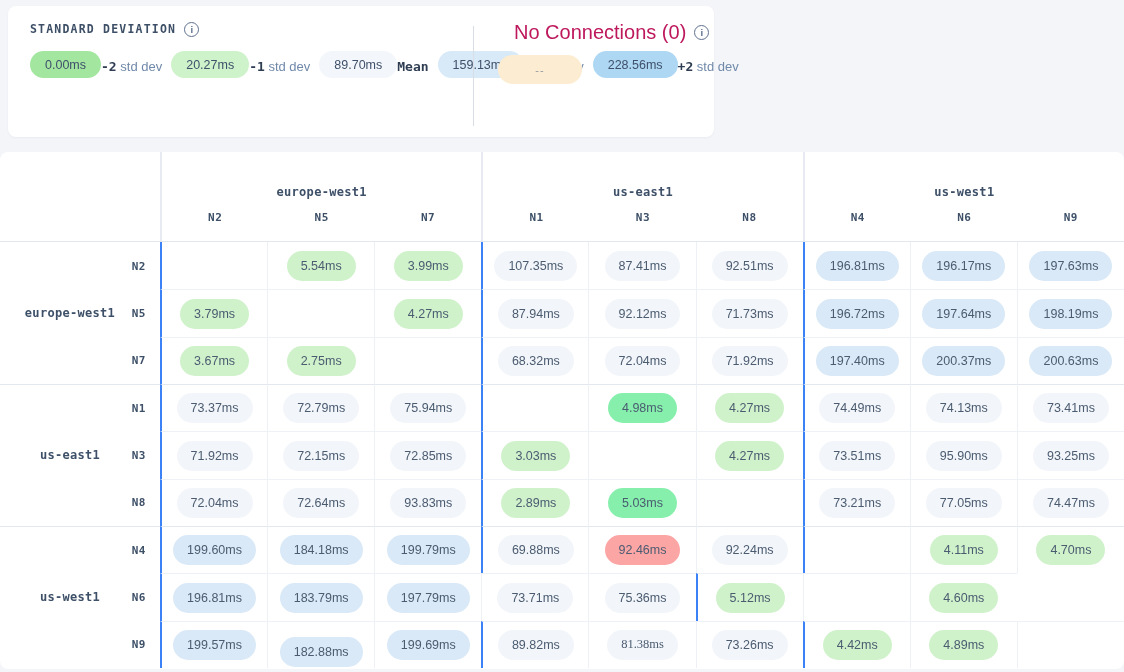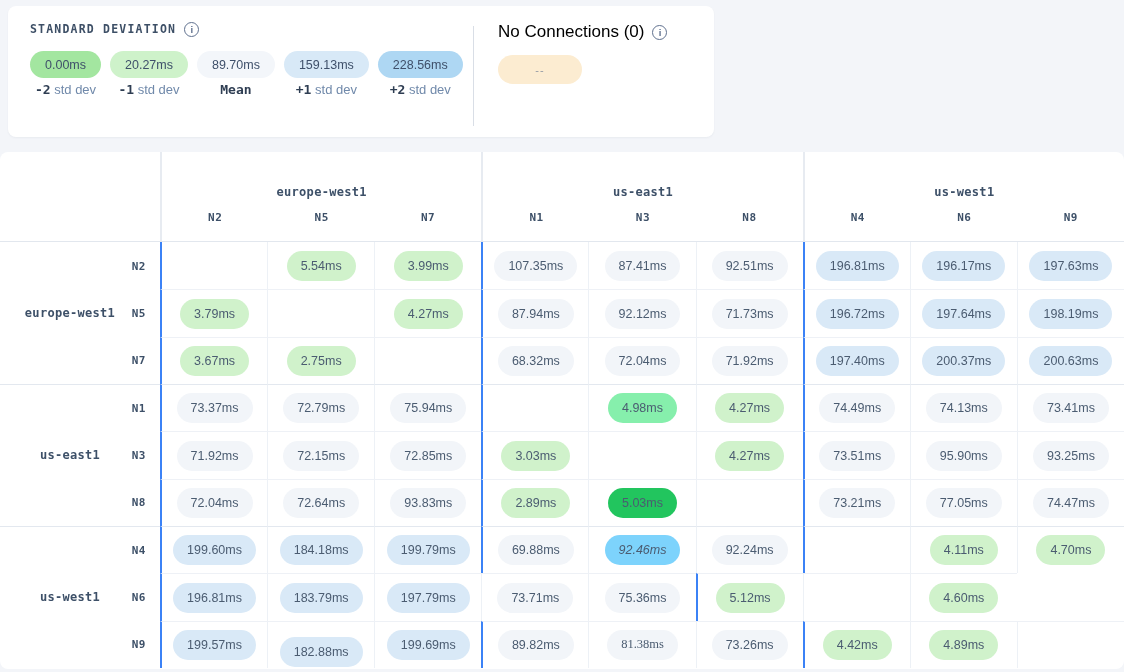--- a/index.html
+++ b/index.html
@@ -25,36 +25,36 @@
     font-weight:700; font-size:11.5px; letter-spacing:1.2px; color:#3d4f66;
   }
   .info-icon {
     display:inline-flex; align-items:center; justify-content:center;
     width:15px; height:15px; margin-left:8px;
     border:1.4px solid #60718f; border-radius:50%;
     font-size:9.5px; font-weight:700; color:#60718f; cursor:pointer;
   }
   .info-icon::before { content:"i"; }
   .legend-stops { display:flex; gap:9px; margin-top:13px; }
-  .stop { display:flex; flex-direction:column; align-items:center; }
+  .stop { display:flex; flex-direction:row; align-items:center; }
   .stop-pill {
     height:27px; min-width:46px; padding:0 15px;
     display:inline-flex; align-items:center; justify-content:center;
     border-radius:999px; font-size:12.5px; color:#3f506a; white-space:nowrap;
   }
   .stop-label { margin-top:4px; font-size:13px; white-space:nowrap; text-align:left; }
   .stop-label .b {
     font-family:"DejaVu Sans Mono", monospace;
     font-weight:700; color:#2e3d52;
   }
   .stop-label .r { color:#7089aa; }
   .legend-divider { width:1px; background:#d9dee6; margin-top:20px; height:100px; }
   .legend-right { padding:16px 0 0 24px; }
   .nc-title-row { display:flex; align-items:center; height:20px; }
-  .nc-title { font-size:17px; color:#000000; }
+  .nc-title { font-size:20px; color:#be185d;margin-left:16px; }
   .nc-pill {
     margin-top:13px; width:84px; height:29px; border-radius:999px;
     display:flex; align-items:center; justify-content:center;
     font-size:11px; letter-spacing:1px; color:#949aa5;
   }
   
   .matrix {
     position:absolute; left:0; top:152px; width:1124px; height:517px;
     background:#ffffff; border-radius:8px; overflow:hidden;
   }
@@ -334,21 +334,21 @@
         <div class="body-cell">
           <span class="pill" style="background: rgb(242, 245, 249);">72.64ms</span>
         </div>
         <div class="body-cell">
           <span class="pill" style="background: rgb(242, 245, 249);">93.83ms</span>
         </div>
         <div class="body-cell group-start">
           <span class="pill" style="background: rgb(208, 242, 203);">2.89ms</span>
         </div>
         <div class="body-cell">
-          <span class="pill" style="background: #22c55e;">5.03ms</span>
+          <span class="pill" style="background: #86efac;">5.03ms</span>
         </div>
         <div class="body-cell"></div>
         <div class="body-cell group-start">
           <span class="pill" style="background: rgb(242, 245, 249);">73.21ms</span>
         </div>
         <div class="body-cell">
           <span class="pill" style="background: rgb(242, 245, 249);">77.05ms</span>
         </div>
         <div class="body-cell">
           <span class="pill" style="background: rgb(242, 245, 249);">74.47ms</span>
@@ -364,21 +364,21 @@
         <div class="body-cell">
           <span class="pill" style="background: rgb(217, 233, 247);">184.18ms</span>
         </div>
         <div class="body-cell">
           <span class="pill" style="background: rgb(217, 233, 247);">199.79ms</span>
         </div>
         <div class="body-cell group-start">
           <span class="pill" style="background: rgb(242, 245, 249);">69.88ms</span>
         </div>
         <div class="body-cell">
-          <span class="pill" style="background: #7dd3fc; font-style: italic;">92.46ms</span>
+          <span class="pill" style="background: #fca5a5;">92.46ms</span>
         </div>
         <div class="body-cell">
           <span class="pill" style="background: rgb(242, 245, 249);">92.24ms</span>
         </div>
         <div class="body-cell group-start"></div>
         <div class="body-cell">
           <span class="pill" style="background: rgb(208, 242, 203);">4.11ms</span>
         </div>
         <div class="body-cell">
           <span class="pill" style="background: rgb(208, 242, 203);">4.70ms</span>

